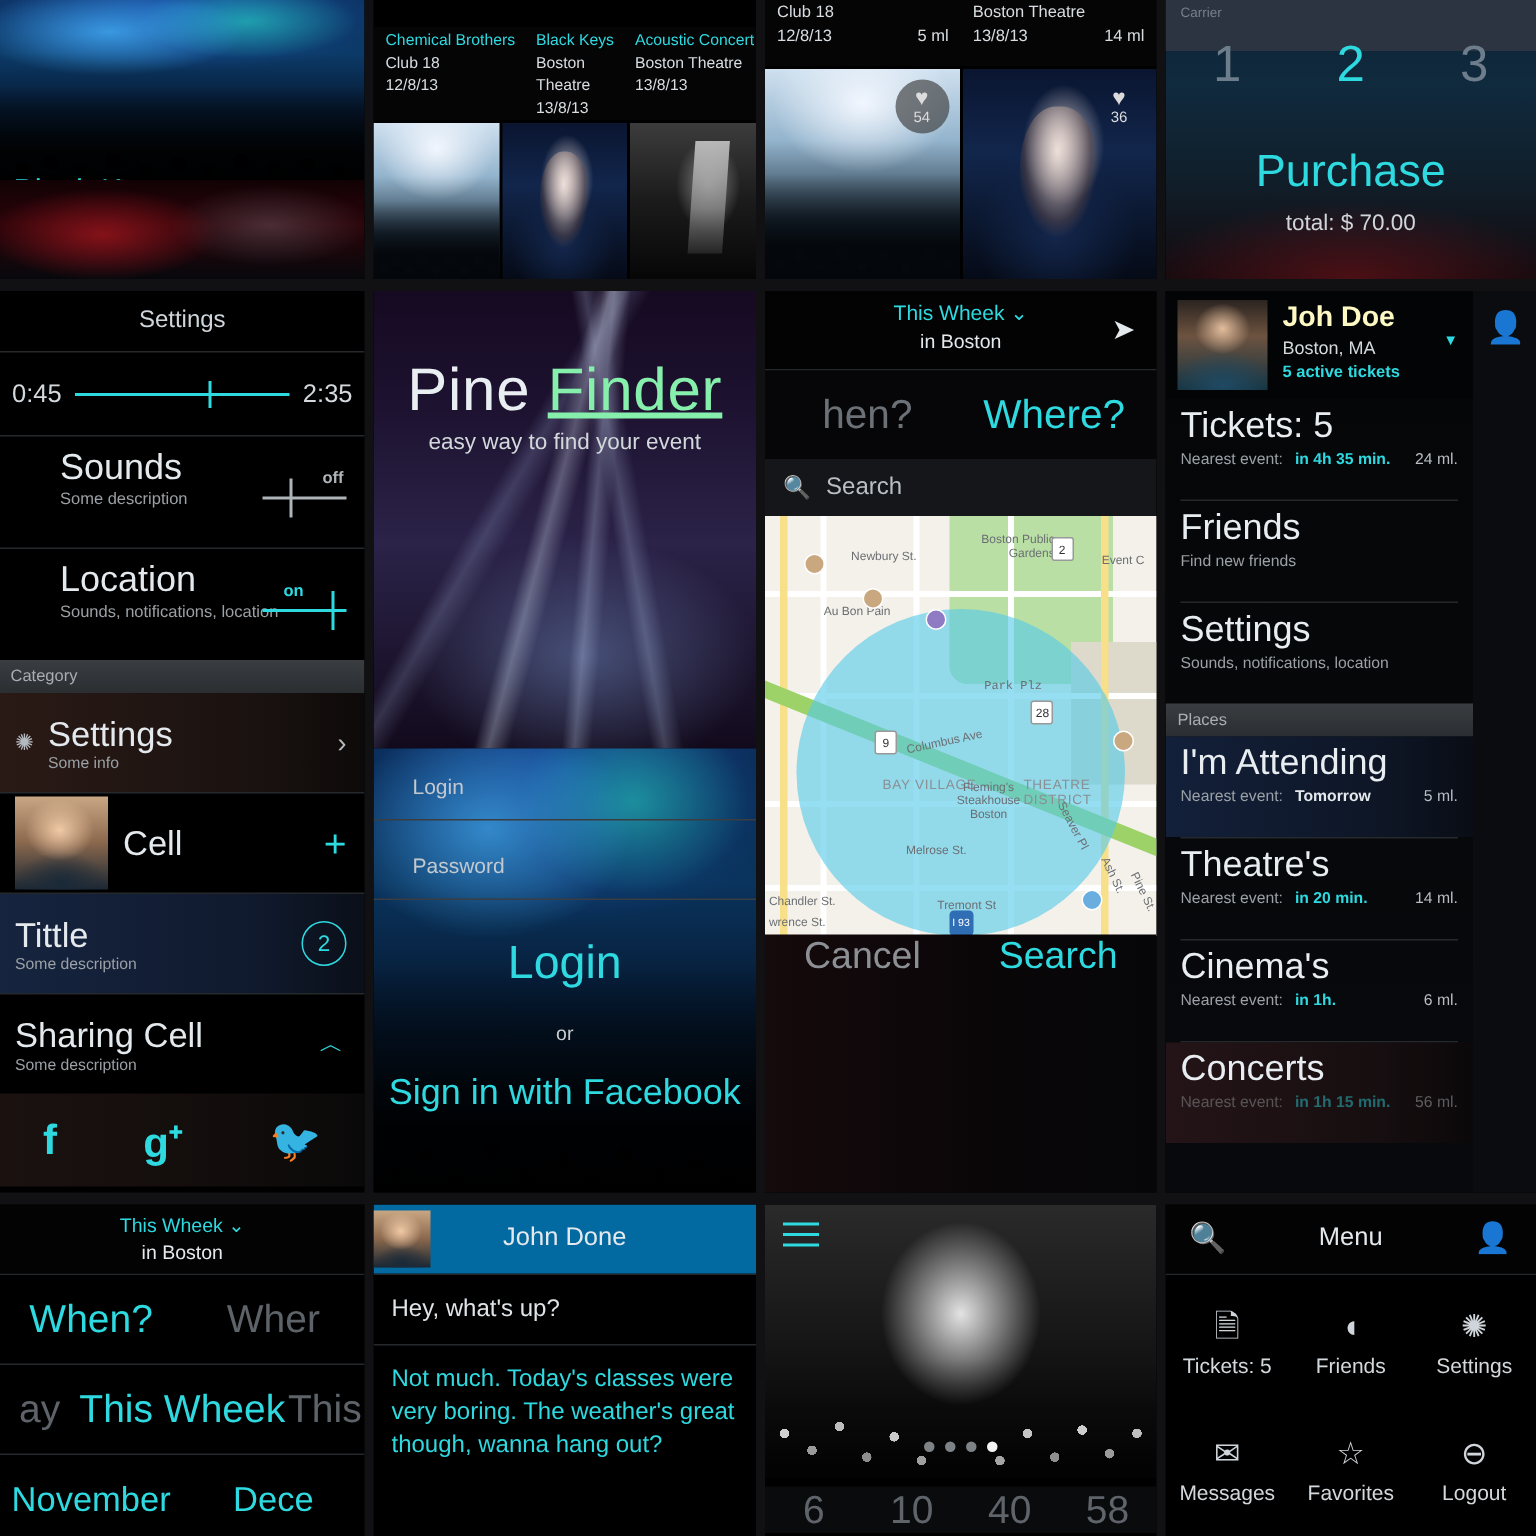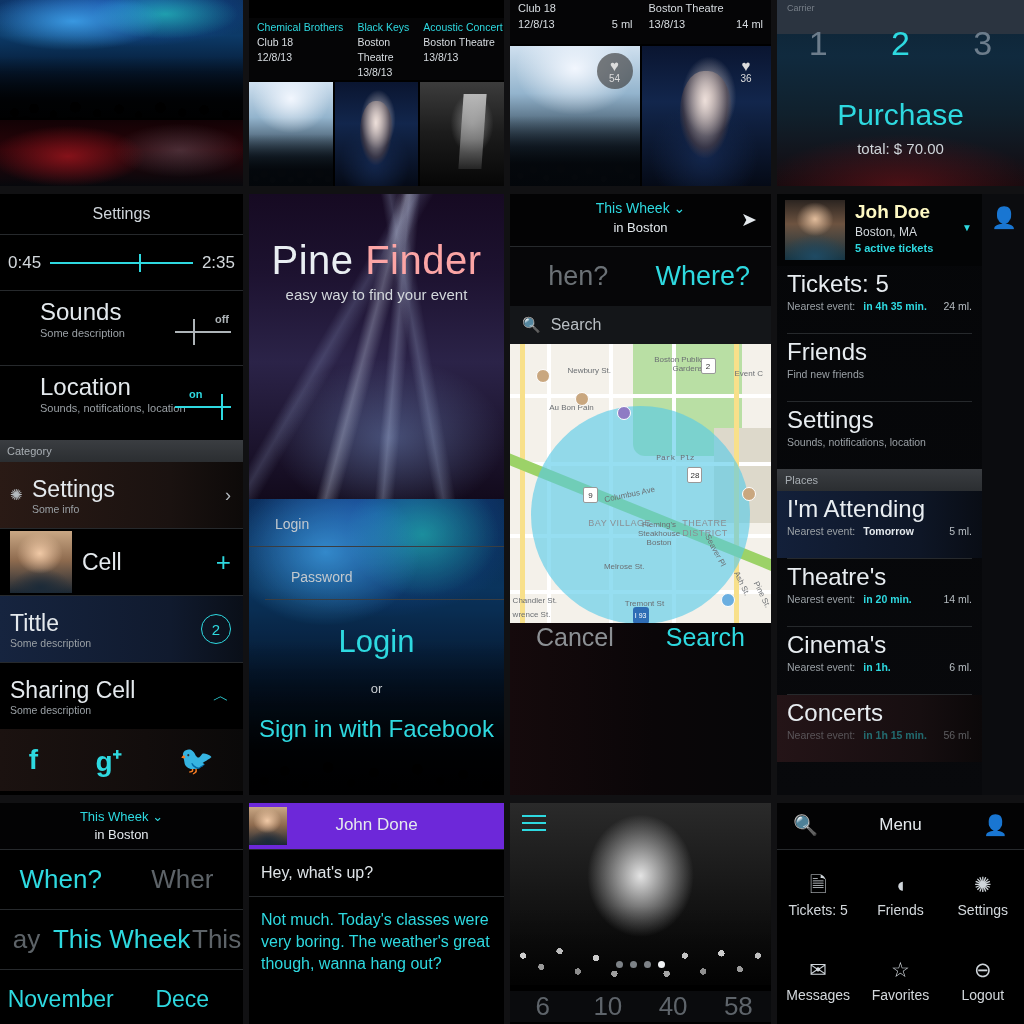--- a/index.html
+++ b/index.html
@@ -220,21 +220,21 @@
     align-items:center;justify-content:center;}
   .chev{position:absolute;right:14px;font-size:16px;color:#2ed9e0;}
   .socialbar{height:62px;display:flex;align-items:center;justify-content:space-around;
     background:linear-gradient(90deg,#1b1210,#120d0c 60%,#0a0909);}
   .socialbar span{font-size:28px;color:#2ed9e0;font-weight:700;}
 
   
   .ef-hero{position:absolute;left:0;right:0;top:0;height:305px;}
   .ef-title{position:absolute;left:0;right:0;top:44px;text-align:center;
     font-size:40px;font-weight:300;color:#e9eef2;letter-spacing:.5px;}
-  .ef-title i{font-style:normal;color:#fca5a5;}
+  .ef-title i{font-style:normal;color:#86efac;text-decoration:underline;}
   .ef-sub{position:absolute;left:0;right:0;top:92px;text-align:center;
     font-size:15px;color:#d3d8dc;font-weight:300;}
   .ef-field{position:absolute;left:0;right:0;height:46px;line-height:46px;
     padding-left:26px;font-size:14px;color:#c3c9ce;font-weight:300;}
   .ef-login-btn{position:absolute;left:0;right:0;top:430px;text-align:center;
     font-size:31px;color:#2ed9e0;font-weight:300;}
   .ef-or{position:absolute;left:0;right:0;top:487px;text-align:center;font-size:13px;color:#c9ced2;}
   .ef-fb{position:absolute;left:0;right:0;top:521px;text-align:center;
     font-size:24px;color:#2ed9e0;font-weight:300;}
 
@@ -304,21 +304,21 @@
   .wp-head{height:46px;position:relative;background:#030304;}
   .wp-head .wk{position:absolute;left:0;right:0;top:6px;text-align:center;font-size:13px;color:#2ed9e0;}
   .wp-head .ct{position:absolute;left:0;right:0;top:24px;text-align:center;font-size:13px;color:#e4e9ed;}
   .wp-row{height:59px;display:flex;align-items:center;}
   .wp-row .it{flex:1;text-align:center;font-size:26px;font-weight:300;white-space:nowrap;}
   .wp-row .it.act{color:#2ed9e0;}
   .wp-row .it.dim{color:#5d6368;}
   .wp-row.small .it{font-size:23px;}
 
   
-  .ch-head{height:46px;position:relative;background:#6d28d9;}
+  .ch-head{height:46px;position:relative;background:#0369a1;}
   .ch-head .t{position:absolute;left:0;right:0;top:12px;text-align:center;font-size:17px;
     color:#e4e9ed;font-weight:300;}
   .ch-head .li{position:absolute;left:12px;top:10px;font-size:21px;color:#2ed9e0;}
   .ch-head .av{position:absolute;right:8px;top:4px;width:38px;height:38px;overflow:hidden;}
   .ch-msg{padding:12px 12px;font-size:16px;font-weight:300;line-height:22px;}
   .ch-msg.inb{color:#dfe4e8;}
   .ch-msg.out{color:#2ed9e0;}
 
   
   .gp-img{position:absolute;left:0;right:0;top:0;height:182px;overflow:hidden;}
@@ -513,21 +513,21 @@
   <div class="gap"></div>
 
   <div class="cell">
     <div class="ef-hero photo beams"></div>
     <div class="ef-title">
       <span>Pine </span><i>Finder</i>
     </div>
     <div class="ef-sub">easy way to find your event</div>
     <div class="photo crowd-blue" style="top:305px;bottom:0;opacity:.9"></div>
     <div class="ef-field" style="top:307px;border-bottom:1px solid #3a3d41;">Login</div>
-    <div class="ef-field" style="top:360px;border-bottom:1px solid #3a3d41;margin-left:16px;">Password</div>
+    <div class="ef-field" style="top:360px;border-bottom:1px solid #3a3d41;">Password</div>
     <div class="ef-login-btn">Login</div>
     <div class="ef-or">or</div>
     <div class="ef-fb">Sign in with Facebook</div>
   </div>
   <div class="gap"></div>
 
   <div class="cell">
     <div class="sr-head">
       <div class="wk">
         <span>This Wheek</span>

